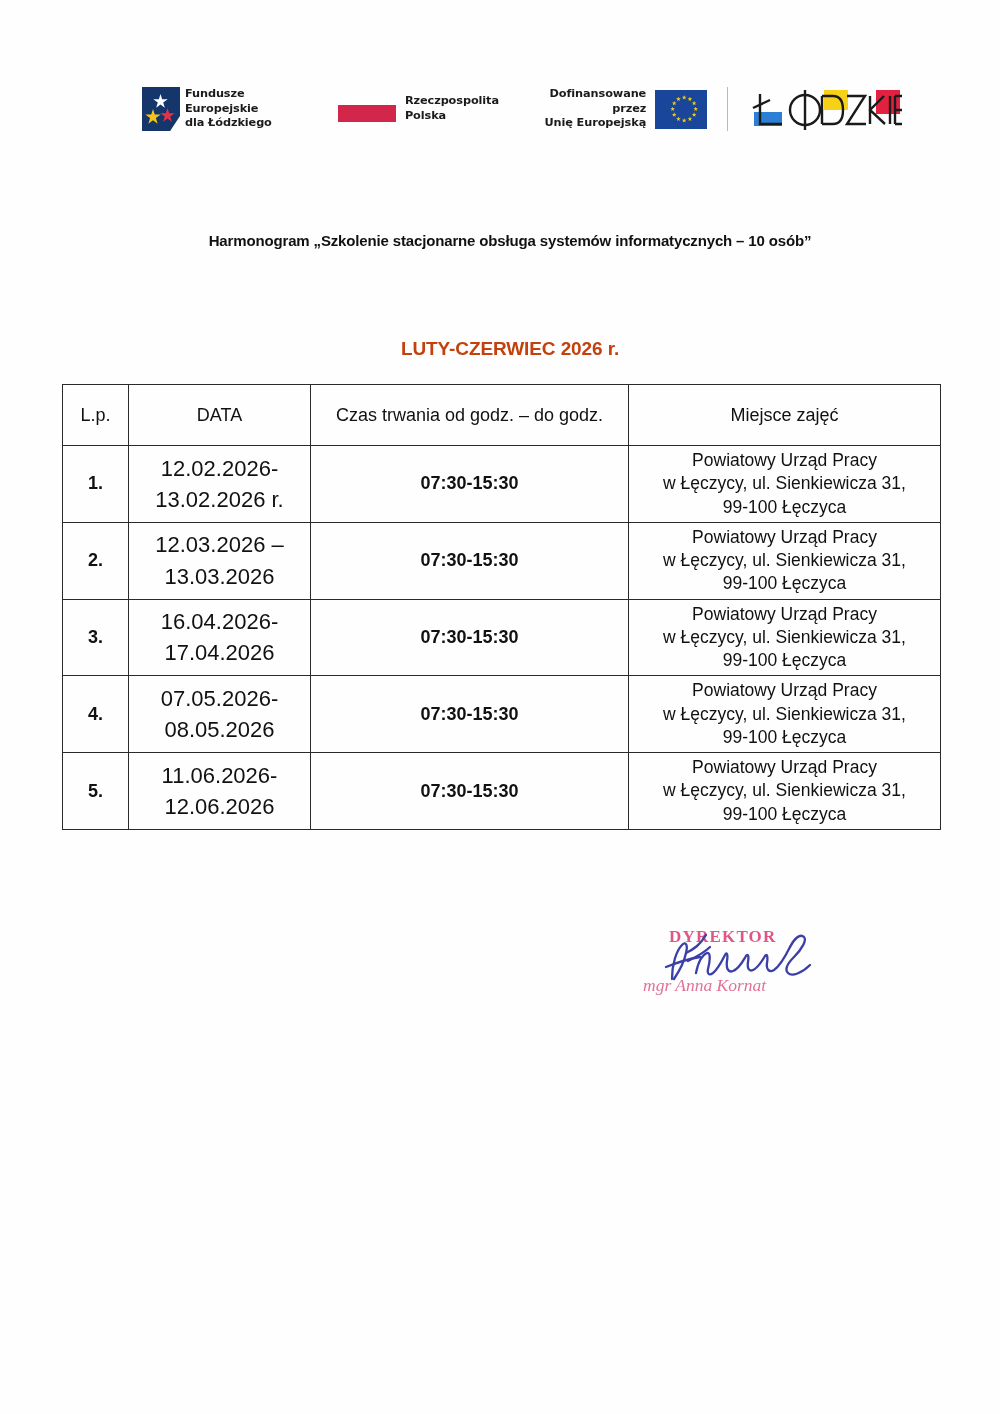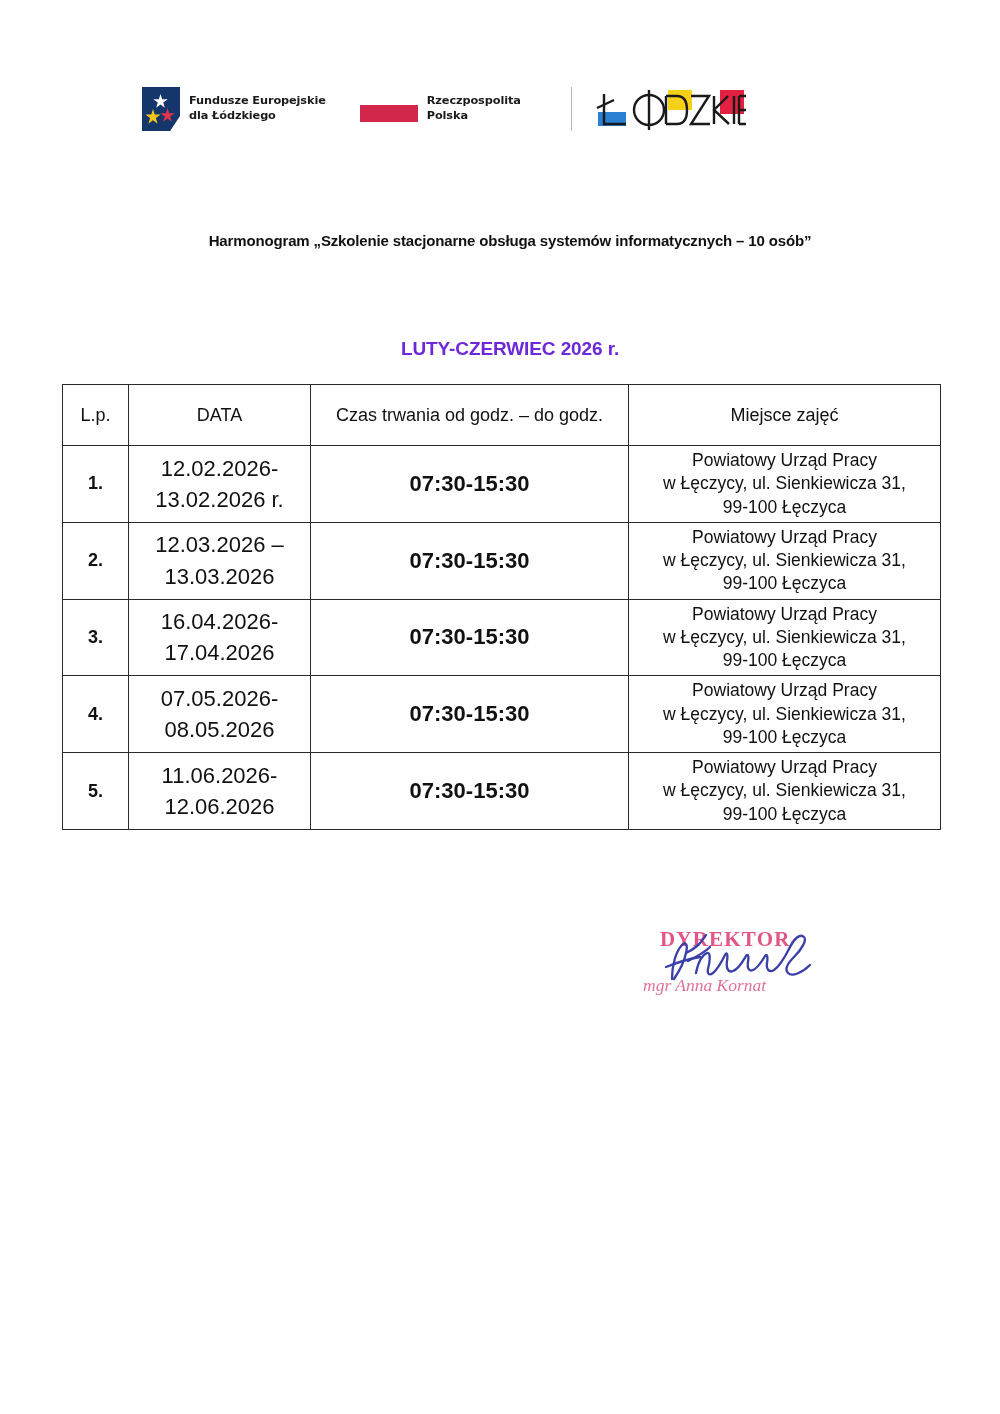--- a/index.html
+++ b/index.html
@@ -145,21 +145,21 @@
   }
 
   .doc-subtitle {
     position: absolute;
     left: 190px;
     top: 338px;
     width: 640px;
     text-align: center;
     font-size: 19px;
     font-weight: 700;
-    color: #6d28d9;
+    color: #c2410c;
     letter-spacing: -0.1px;
   }
 
   
   .sched-wrap {
     position: absolute;
     left: 62px;
     top: 384px;
     width: 878px;
   }
@@ -193,21 +193,21 @@
     font-weight: 700;
   }
   td.cell-date {
     text-align: center;
     font-size: 22px;
     font-weight: 400;
     line-height: 1.42;
   }
   td.cell-time {
     text-align: center;
-    font-size: 22px;
+    font-size: 18px;
     font-weight: 700;
   }
   td.cell-place {
     text-align: center;
     font-size: 17.5px;
     font-weight: 400;
     line-height: 1.33;
   }
   tr.data-row { height: 75px; }
 
@@ -216,24 +216,24 @@
   
   .signature {
     position: absolute;
     left: 640px;
     top: 925px;
     width: 200px;
     height: 85px;
   }
   .sig-stamp-top {
     position: absolute;
-    left: 20px;
+    left: 29px;
     top: 2px;
     font-family: "Liberation Serif", serif;
-    font-size: 21px;
+    font-size: 17px;
     font-weight: 700;
     letter-spacing: 1.2px;
     color: #e04a7e;
     opacity: 0.93;
   }
   .sig-stamp-name {
     position: absolute;
     left: 3px;
     top: 50px;
     font-family: "Liberation Serif", serif;
@@ -273,20 +273,38 @@
     <div class="gap-a"></div>
 
     <div class="logo-block">
       <div class="pl-mark"></div>
       <div class="logo-text">Rzeczpospolita
 Polska</div>
     </div>
 
     <div class="gap-b"></div>
 
+    <div class="logo-block">
+      <div class="logo-text right-al">Dofinansowane przez
+Unię Europejską</div>
+      <div class="eu-mark" id="euflag">
+          <i style="left: 26.5px; top: 5.5px; background: rgb(245, 211, 18);"></i>
+          <i style="left: 32.25px; top: 7.04071px; background: rgb(245, 211, 18);"></i>
+          <i style="left: 36.4593px; top: 11.25px; background: rgb(245, 211, 18);"></i>
+          <i style="left: 38px; top: 17px; background: rgb(245, 211, 18);"></i>
+          <i style="left: 36.4593px; top: 22.75px; background: rgb(245, 211, 18);"></i>
+          <i style="left: 32.25px; top: 26.9593px; background: rgb(245, 211, 18);"></i>
+          <i style="left: 26.5px; top: 28.5px; background: rgb(245, 211, 18);"></i>
+          <i style="left: 20.75px; top: 26.9593px; background: rgb(245, 211, 18);"></i>
+          <i style="left: 16.5407px; top: 22.75px; background: rgb(245, 211, 18);"></i>
+          <i style="left: 15px; top: 17px; background: rgb(245, 211, 18);"></i>
+          <i style="left: 16.5407px; top: 11.25px; background: rgb(245, 211, 18);"></i>
+          <i style="left: 20.75px; top: 7.04071px; background: rgb(245, 211, 18);"></i>
+        </div>
+    </div>
 
     <div class="logo-divider"></div>
 
     <div class="lodzkie-mark">
       <svg width="152" height="46" viewBox="0 0 152 46">
         <rect x="4" y="26" width="28" height="14" fill="#2b7fd4"></rect>
         <rect x="74" y="4" width="24" height="20" fill="#f7d117"></rect>
         <rect x="126" y="4" width="24" height="24" fill="#e3203f"></rect>
         <g fill="none" stroke="#1a1a1a" stroke-width="2.4">
           <path d="M10 8 L10 38 L32 38"></path>

